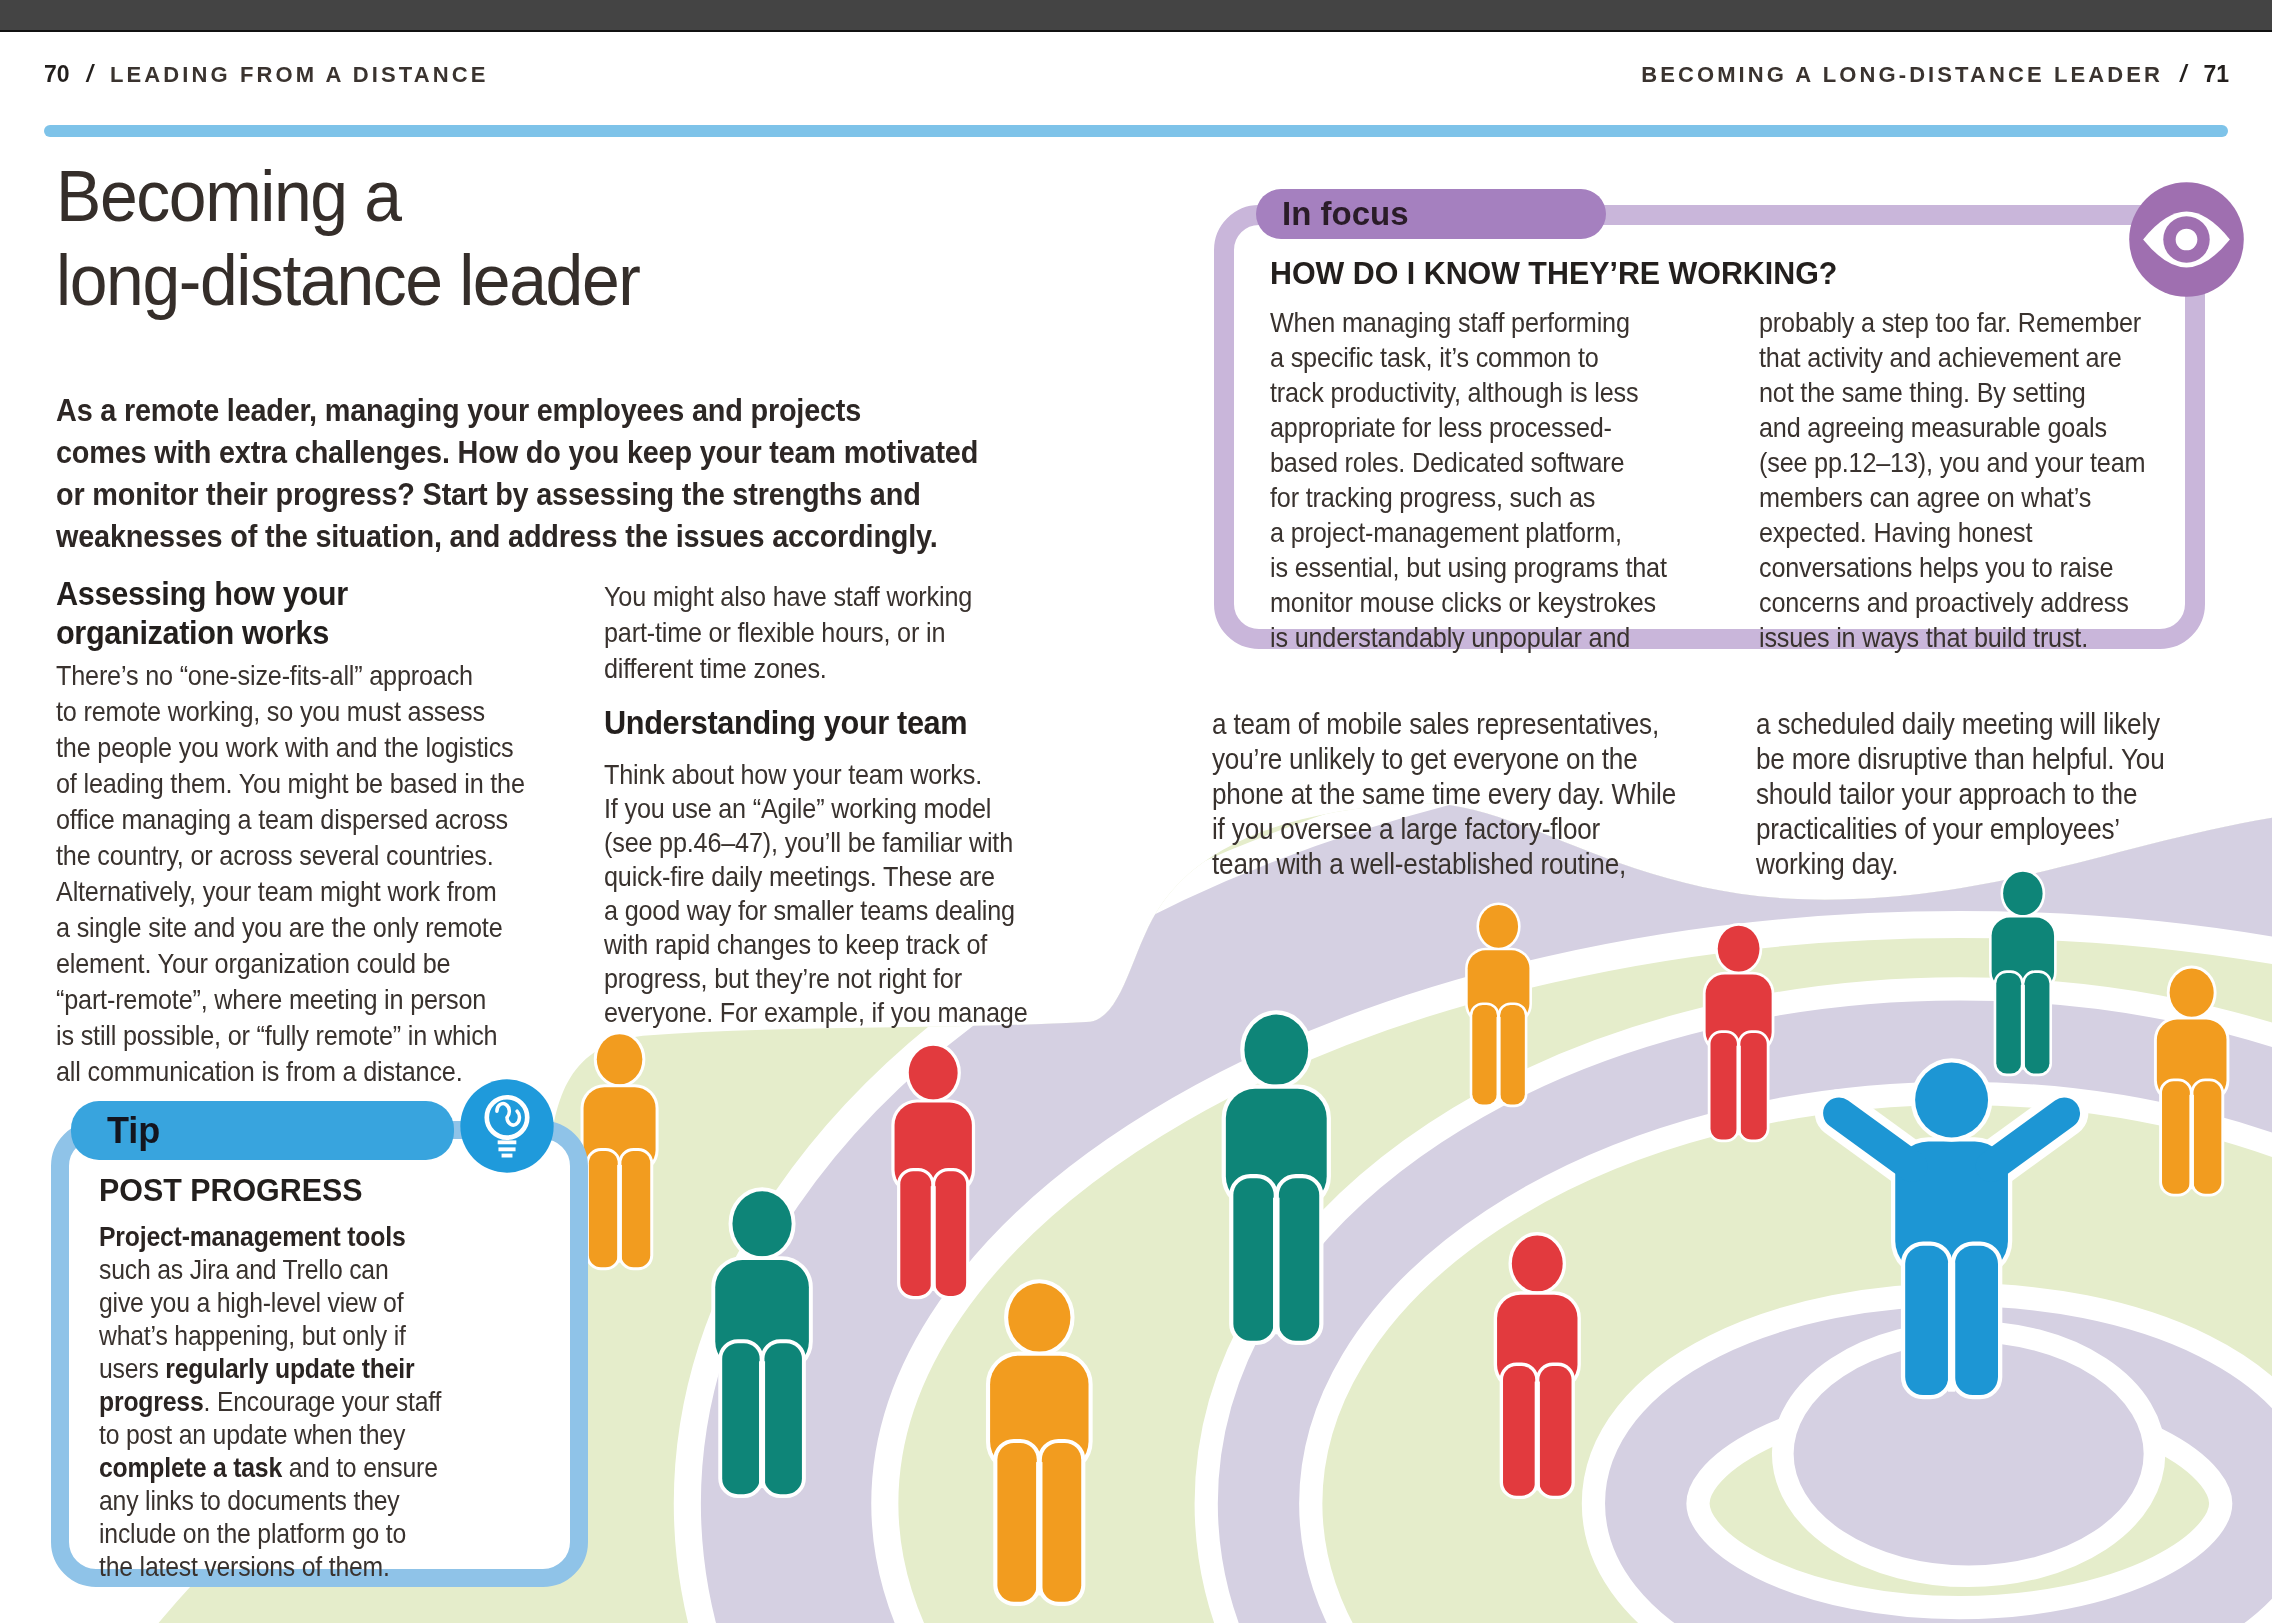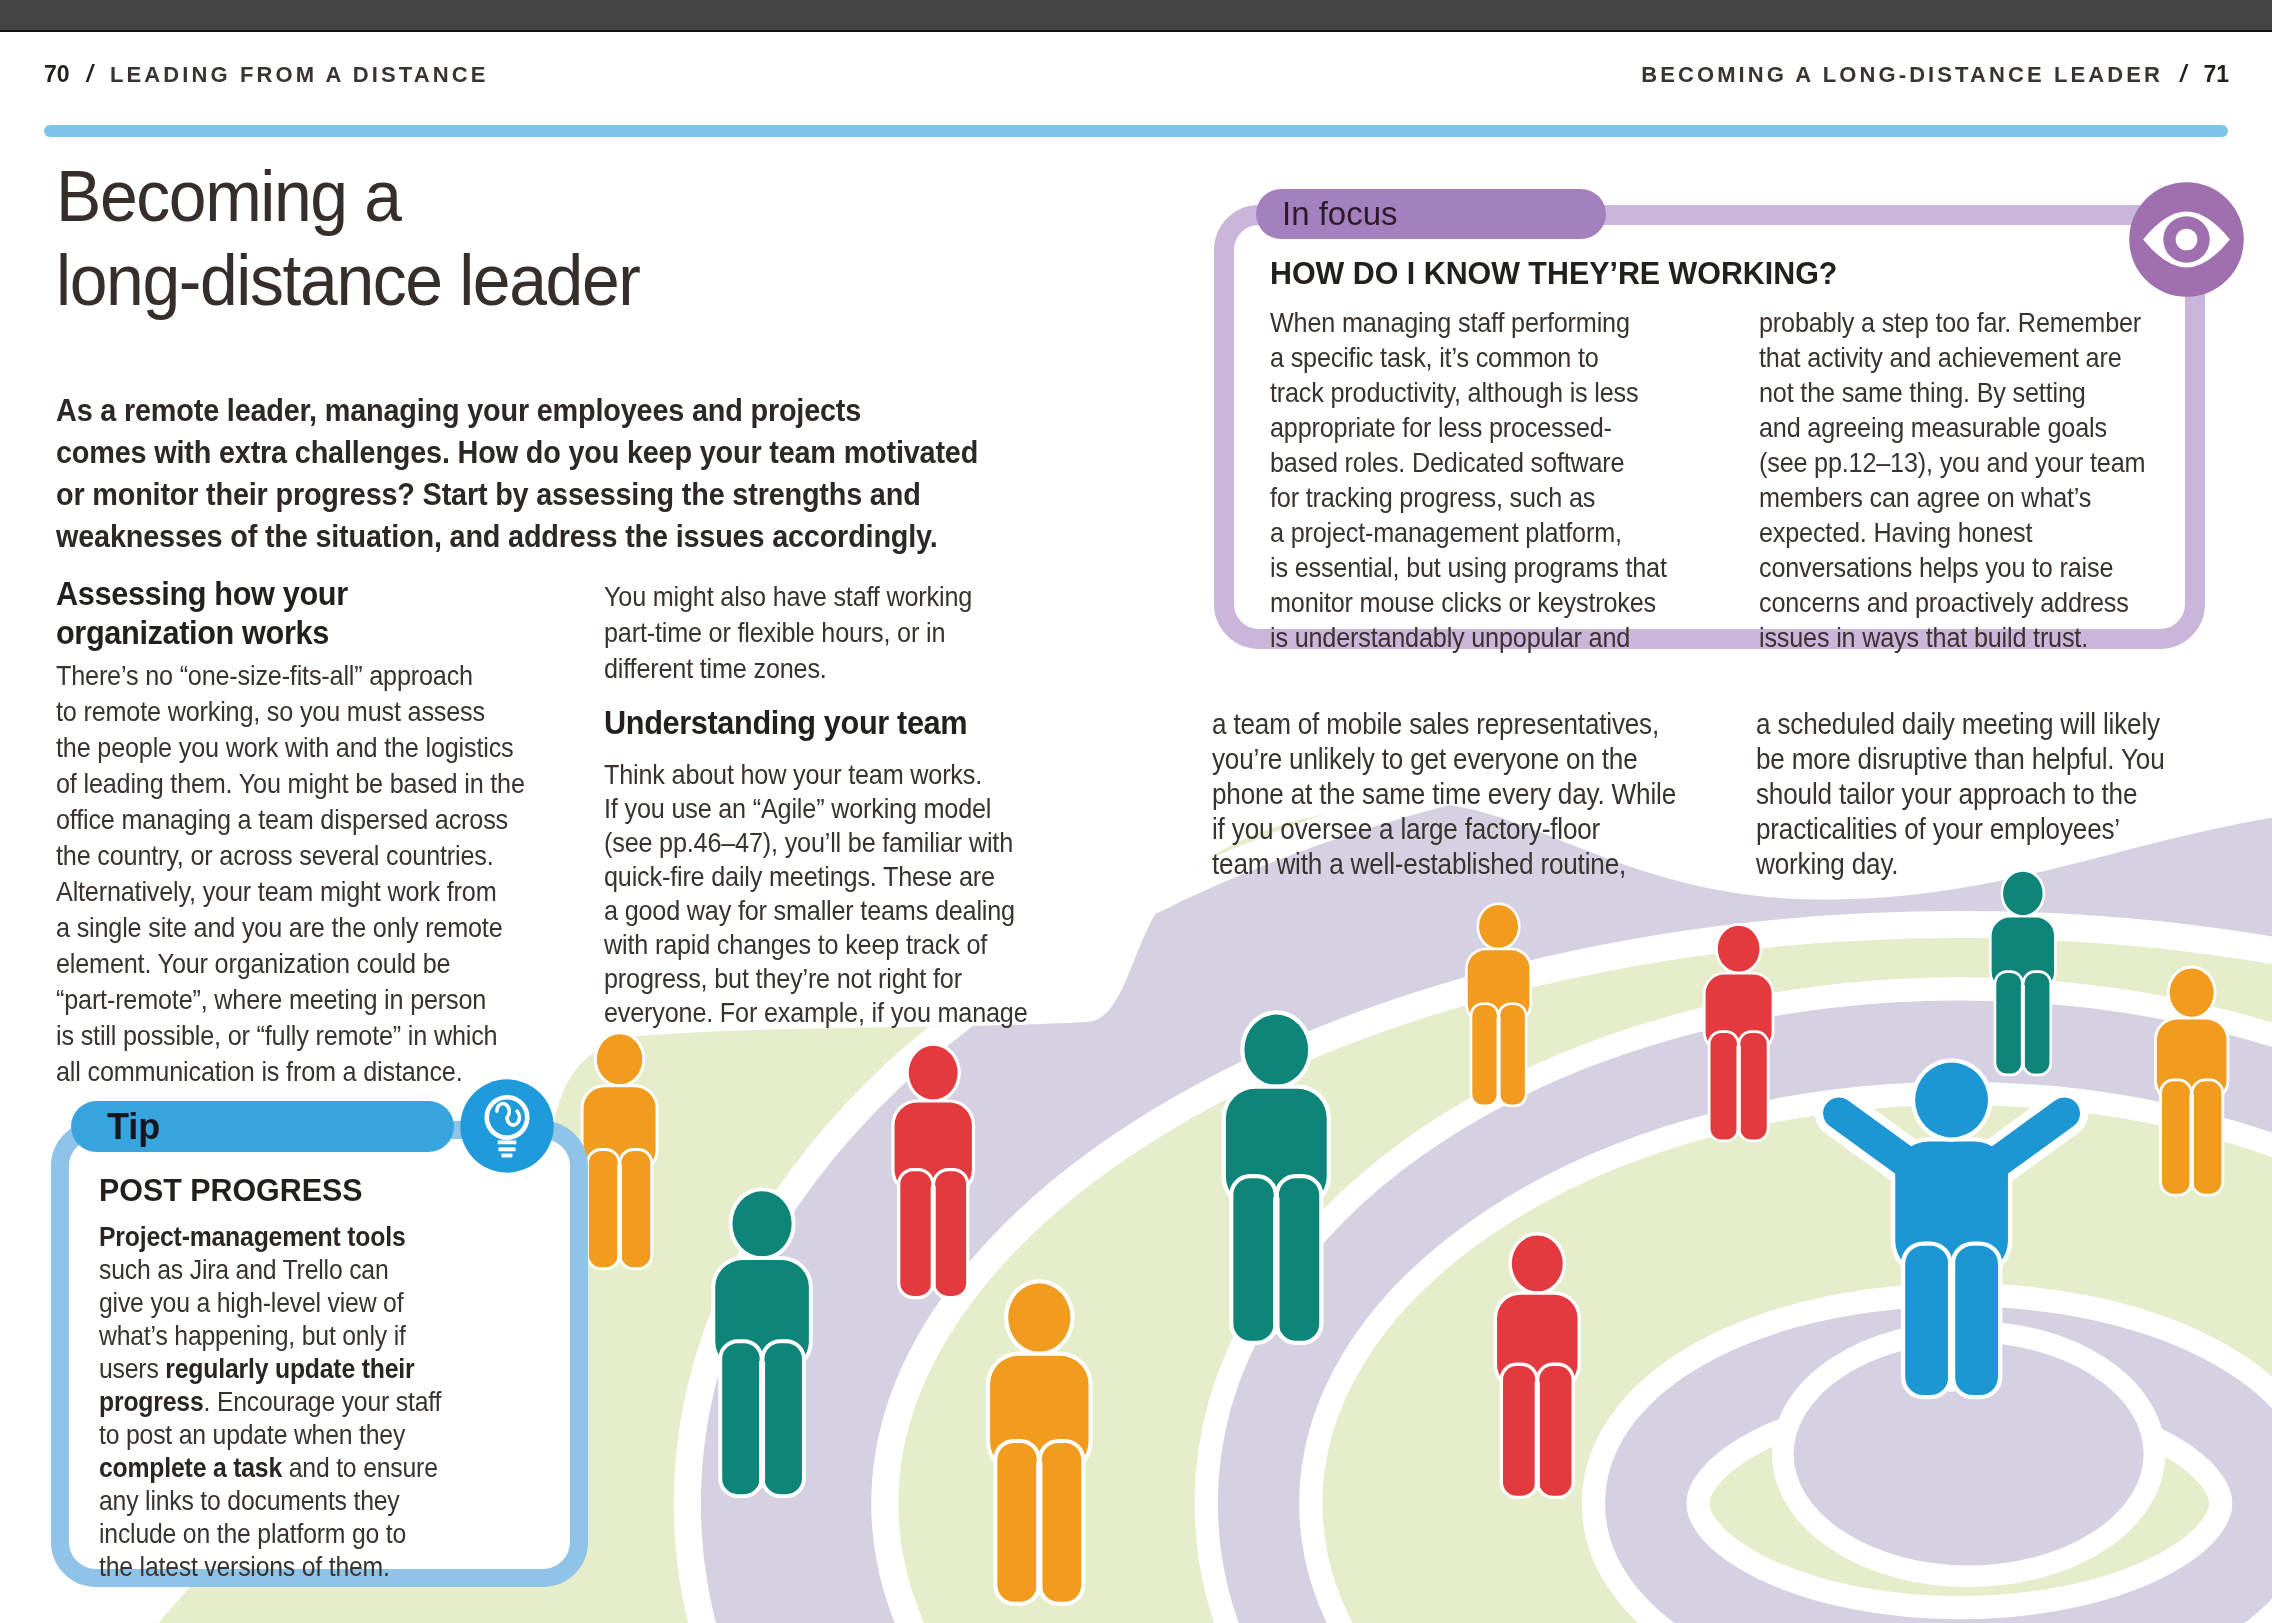--- a/index.html
+++ b/index.html
@@ -19,30 +19,30 @@
   #intro{left:56px;top:358px;font-size:31px;line-height:42px;font-weight:700;width:1084px;
          transform:scaleX(.93);transform-origin:0 0;color:#2d2725;white-space:pre-line;letter-spacing:-0.2px;}
   
   .colhead{font-size:33px;line-height:39px;font-weight:800;color:#231f1d;transform:scaleX(.93);
            transform-origin:0 0;white-space:pre-line;letter-spacing:-0.4px;}
   .body36{font-size:28px;line-height:36px;width:588px;}
   
   #infocus-box{left:1214px;top:173px;width:991px;height:444px;border:20px solid #c9b6da;border-radius:45px;background:#fff;box-sizing:border-box;}
   #infocus-tab{left:1256px;top:157px;width:350px;height:50px;background:#a580bf;border-radius:26px;
                display:flex;align-items:center;padding-left:26px;box-sizing:border-box;
-               font-size:33px;font-weight:400;color:#2a1c28;}
+               font-size:33px;font-weight:700;color:#2a1c28;}
   #infocus-heading{left:1270px;top:223px;font-size:32px;font-weight:800;color:#231f1d;transform:scaleX(.95);transform-origin:0 0;}
   .if-col{top:273px;font-size:28px;line-height:35px;width:480px;}
   
   #eye-wrap{left:2123px;top:144px;width:127px;height:127px;}
   
   .cont-col{top:675px;font-size:29px;line-height:35px;width:542px;}
   
   #tip-box{left:51px;top:1089px;width:537px;height:466px;border:18.6px solid #8fc3e8;border-radius:45px;background:#fff;box-sizing:border-box;z-index:4;}
-  #tip-tab{left:71px;top:1069px;width:383px;height:51px;background:#38a4de;border-radius:28px;
+  #tip-tab{left:71px;top:1069px;width:383px;height:59px;background:#38a4de;border-radius:28px;
            display:flex;align-items:center;padding-left:36px;box-sizing:border-box;
            font-size:36px;font-weight:800;color:#13151f;z-index:5;}
   #tip-heading{left:99px;top:1140px;font-size:32px;font-weight:800;color:#231f1d;z-index:5;transform:scaleX(.95);transform-origin:0 0;}
   #tip-body{left:99px;top:1188px;z-index:5;font-size:27.5px;line-height:33px;color:#39322e;
             transform:scaleX(.9);transform-origin:0 0;width:480px;letter-spacing:-0.2px;}
   #tip-body .b{font-weight:800;color:#2a2422;}
   #bulb-wrap{left:458px;top:1045px;width:98px;height:98px;z-index:6;}
   #illustration{left:0;top:0;width:2273px;height:1624px;z-index:1;}
   .z2{z-index:2;}
 </style>

